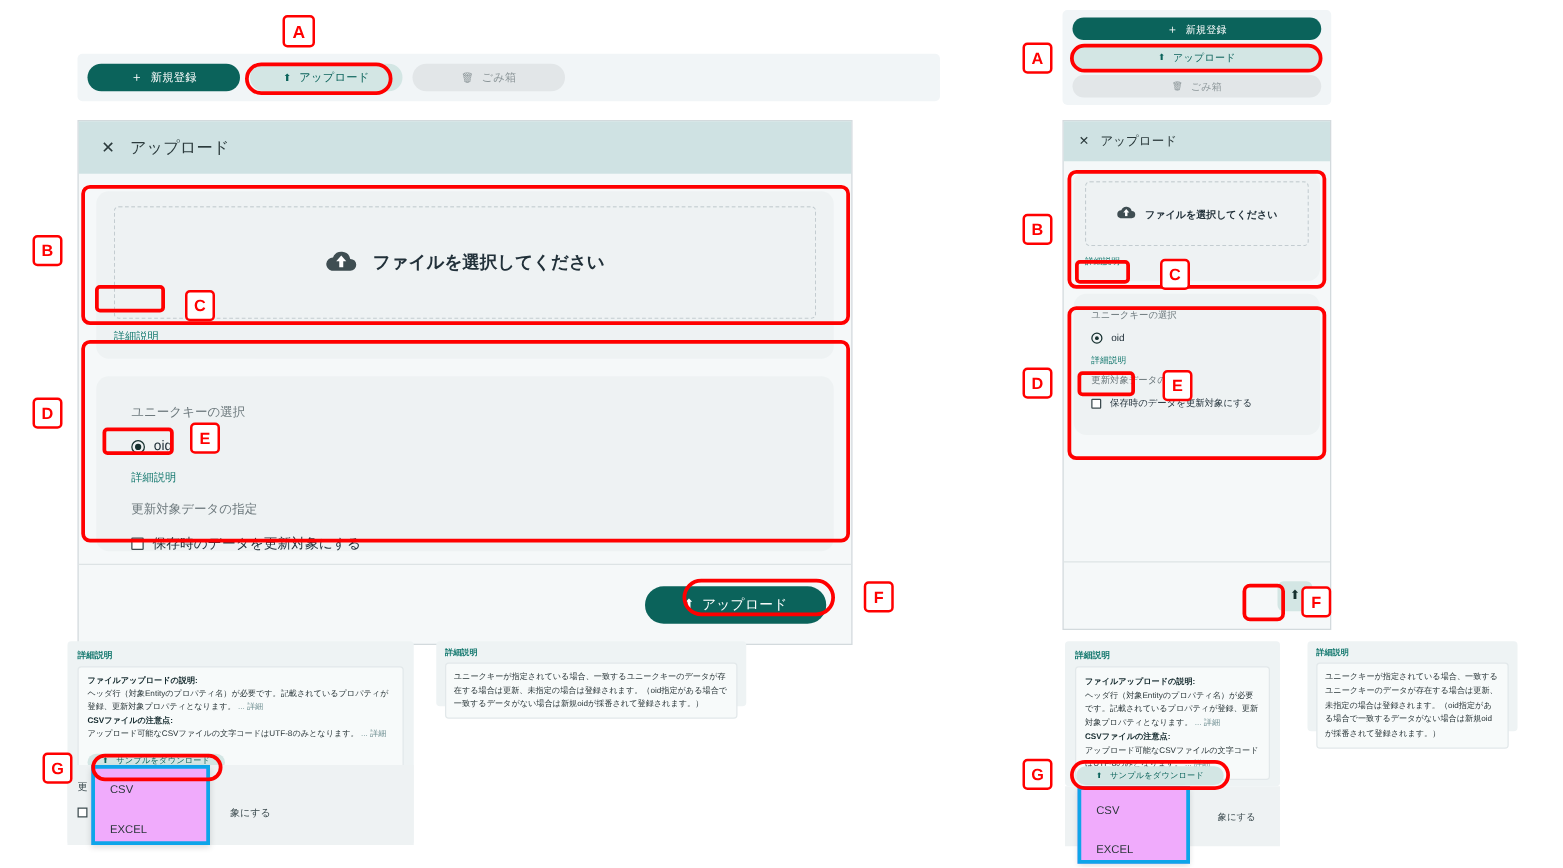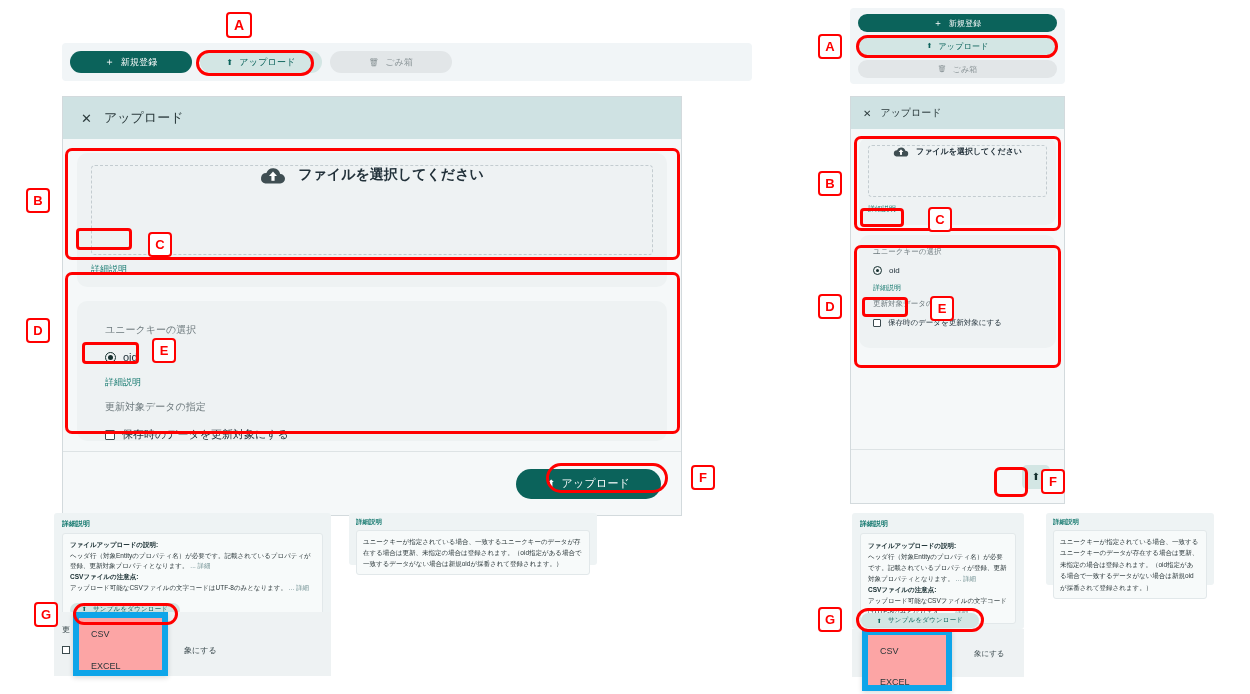--- a/index.html
+++ b/index.html
@@ -42,21 +42,21 @@
   }
   .modal-body { padding: 0; }
 
   .card {
     background: #eef2f3;
     border-radius: 10px;
   }
   .dropzone {
     border: 1px dashed #c3ccd0;
     border-radius: 4px;
-    display: flex; align-items: flex-start; justify-content: center;
+    display: flex; align-items: center; justify-content: center;
     gap: 12px;
     color: #22313a;
     font-weight: bold;
   }
   .linkbtn {
     color: #13786e;
     background: transparent;
     border: none;
     padding: 0;
     cursor: pointer;
@@ -89,22 +89,22 @@
   .pop-title { color: #13786e; font-weight: bold; }
   .pop-inner {
     background: #f7fafa;
     border: 1px solid #e2e8ea;
     border-radius: 3px;
     color: #2a3639;
   }
   .pop-inner b { color: #12282c; }
   .more { color: #6f8f92; }
   .menu {
-    background: #fca5a5;
-    border: 6px solid #0ea5e9;
+    background: #f0abfc;
+    border: 3px solid #0ea5e9;
     box-shadow: 0 2px 5px rgba(0,0,0,.14);
   }
   .menu-item { color: #2a3639; display: flex; align-items: center; }
 
   
   .hl {
     position: absolute;
     border: 3px solid #ff0000;
     border-radius: 7px;
     pointer-events: none;

